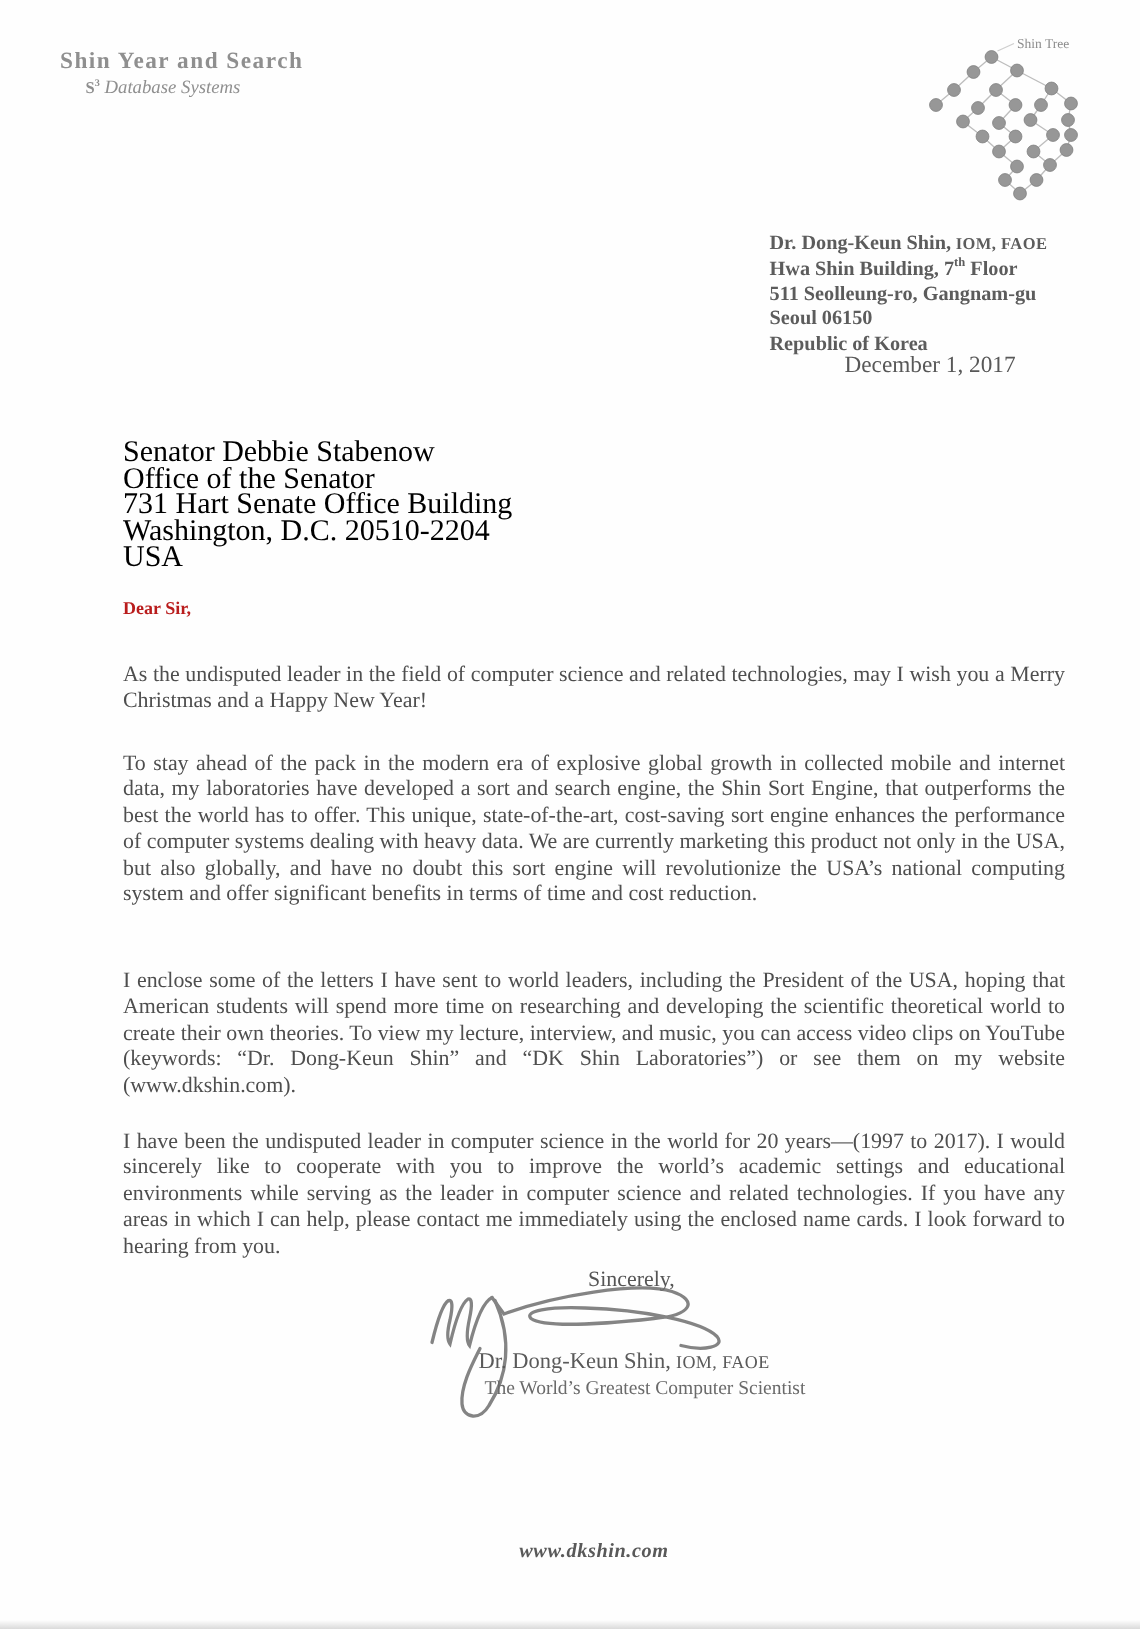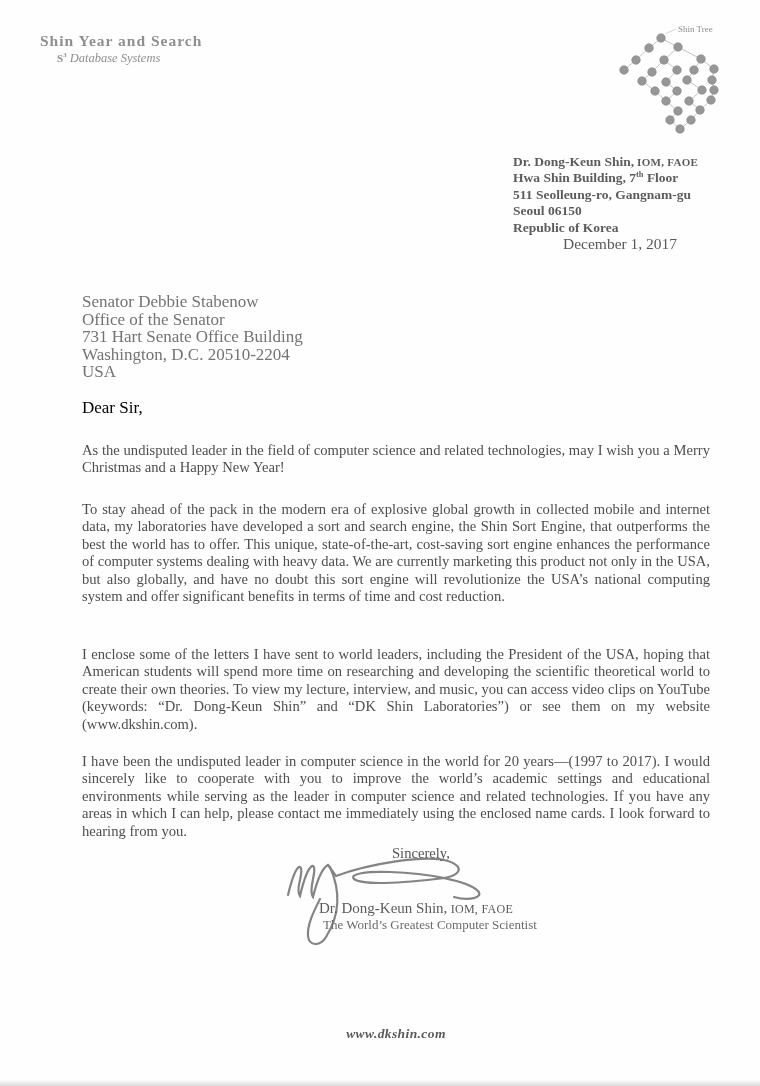--- a/index.html
+++ b/index.html
@@ -21,22 +21,22 @@
   .masthead{position:absolute;left:0;top:84px;width:100%;text-align:center;color:#6f6f6f;}
   .masthead-title{font-size:21.5px;font-weight:bold;letter-spacing:.6px;}
   .masthead-tagline{font-size:15px;margin-top:2px;color:#757575;}
   
   .sender{position:absolute;left:513px;top:154px;font-weight:bold;font-size:13.5px;
           line-height:16.4px;color:#5c5c5c;white-space:nowrap;}
   .creds{font-size:11px;letter-spacing:.3px;}
   
   .date{position:absolute;left:563px;top:235px;font-size:15.5px;color:#585858;}
   
-  .recipient{position:absolute;left:82px;top:293px;font-size:17px;line-height:17.5px;color:#737373;}
-  .salutation{position:absolute;left:82px;top:398px;font-size:17px;color:#000000;}
+  .recipient{position:absolute;left:82px;top:293px;font-size:20px;line-height:17.5px;color:#000000;}
+  .salutation{position:absolute;left:82px;top:398px;font-size:12px;color:#b91c1c;font-weight:bold;}
   
   .para{position:absolute;left:82px;width:628px;font-size:14.6px;line-height:17.55px;
         text-align:justify;color:#4e4e4e;}
   .p1{top:427px;}
   .p2{top:486px;}
   .p3{top:631px;}
   .p4{top:738px;}
   
   .closing{position:absolute;left:392px;top:845px;font-size:14.6px;color:#555;}
   .sig-svg{position:absolute;left:278px;top:852px;}

